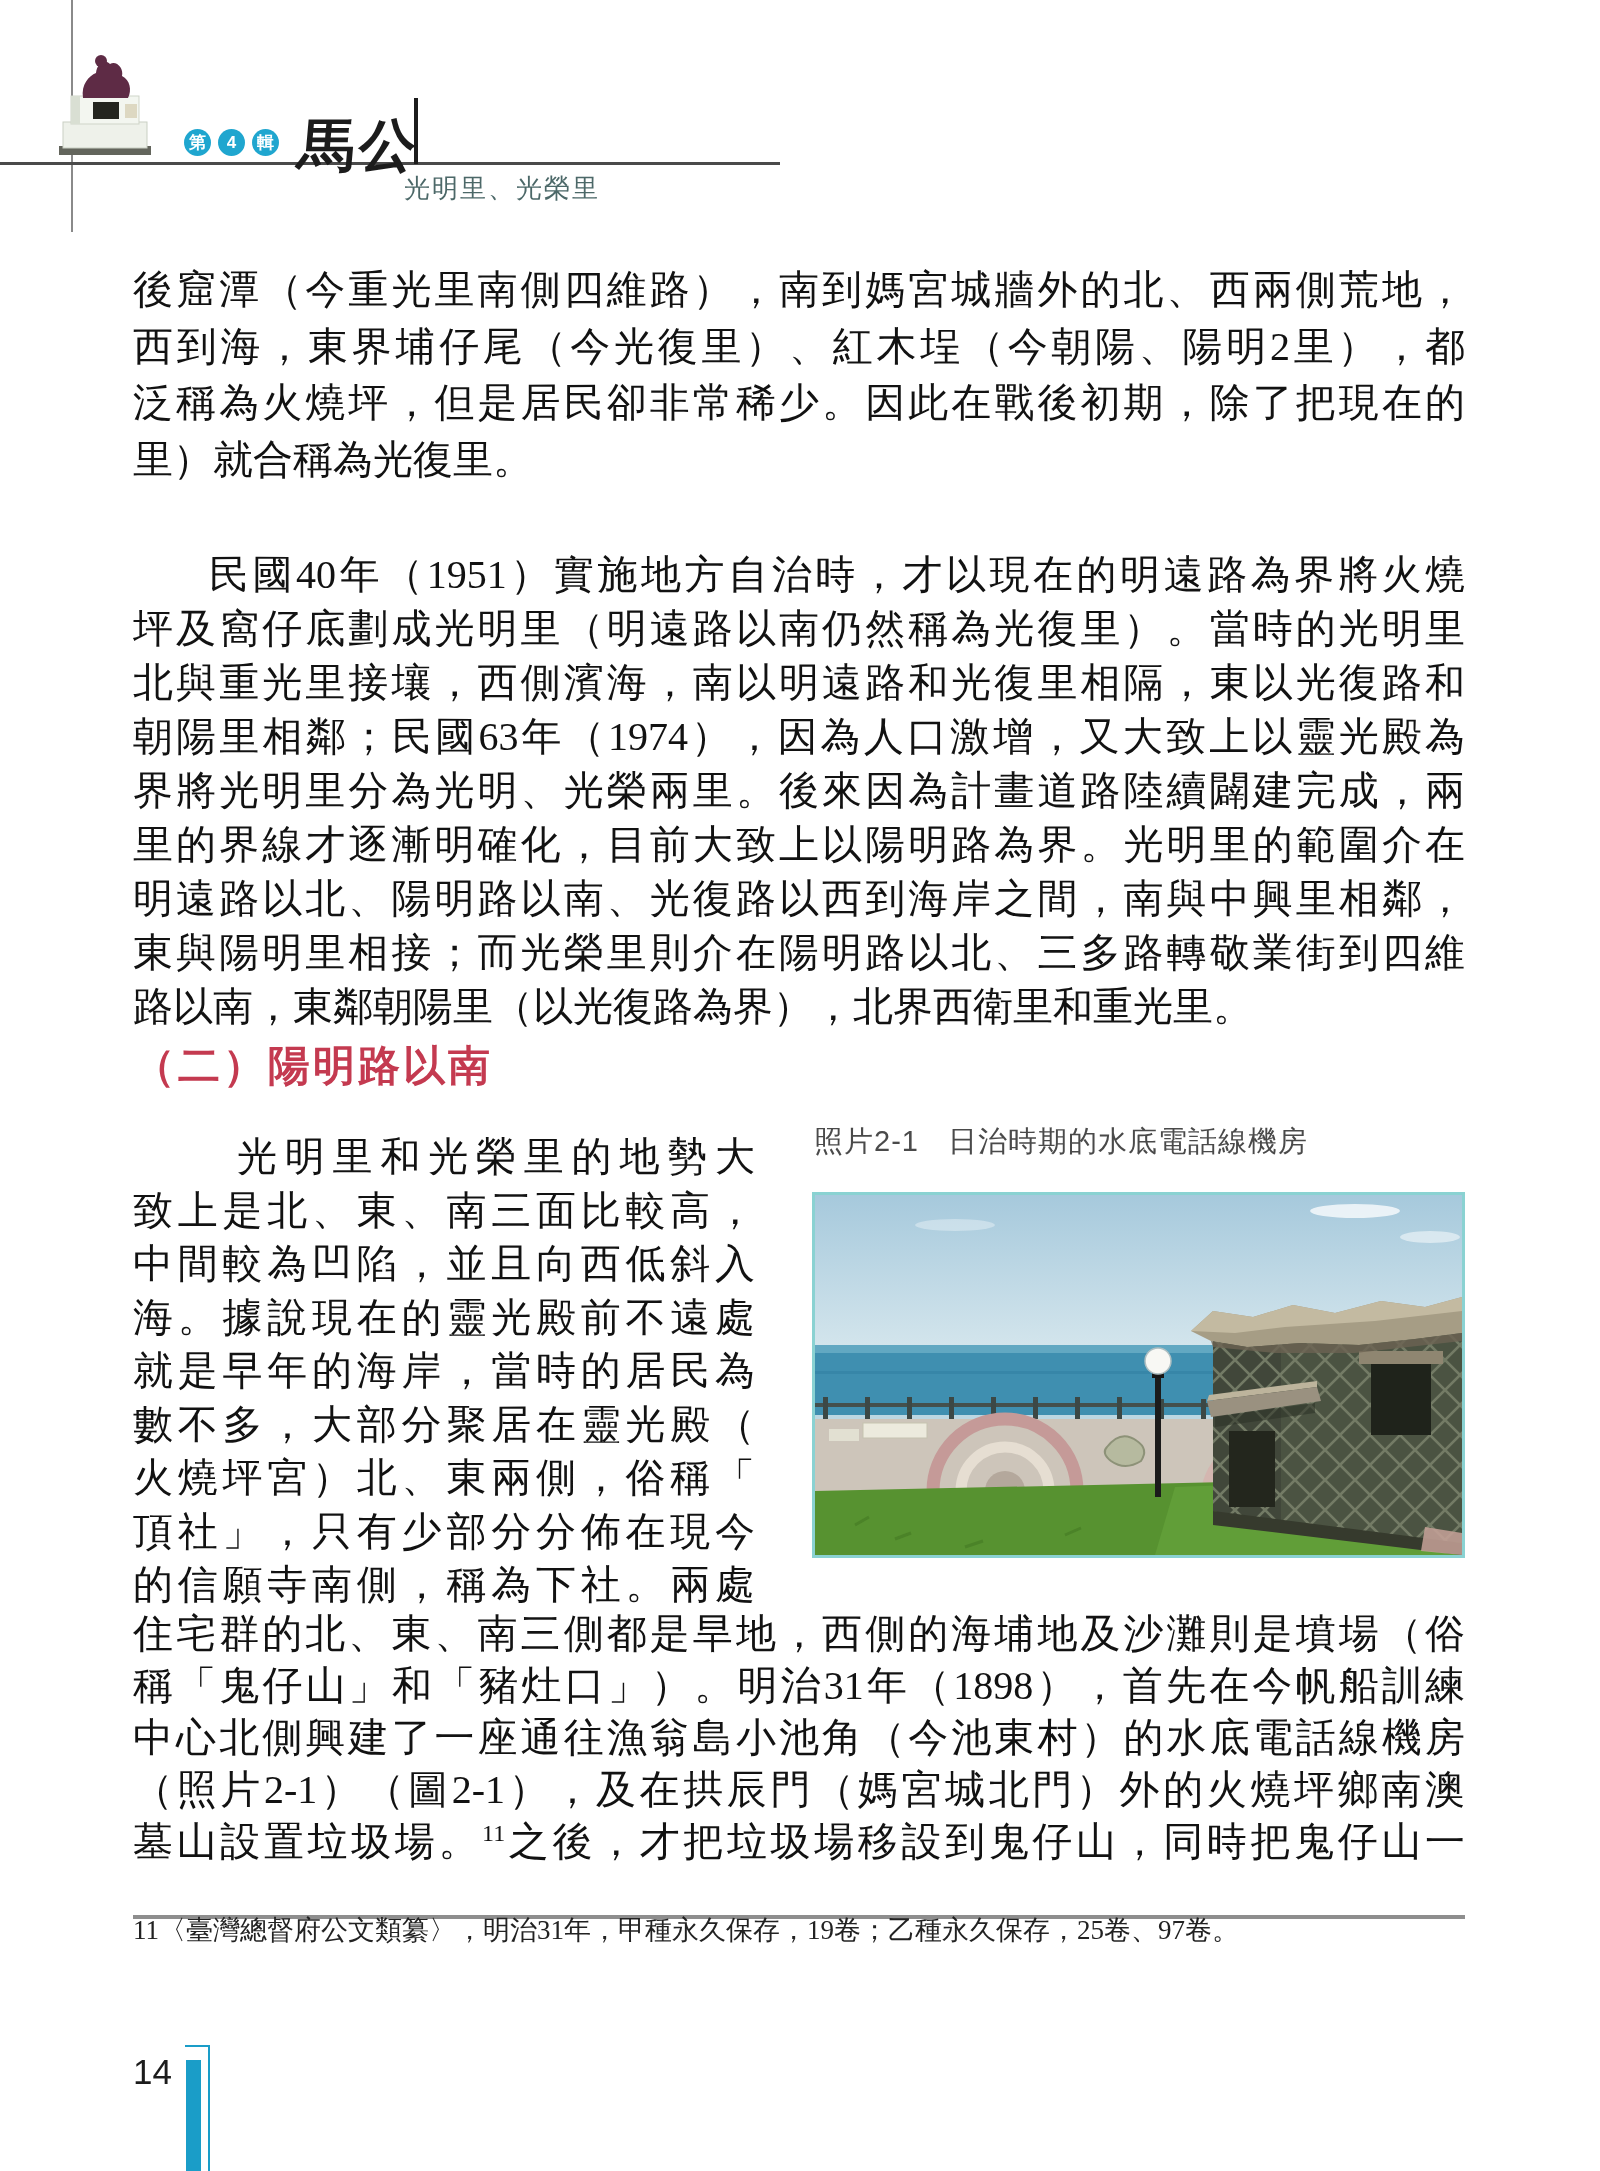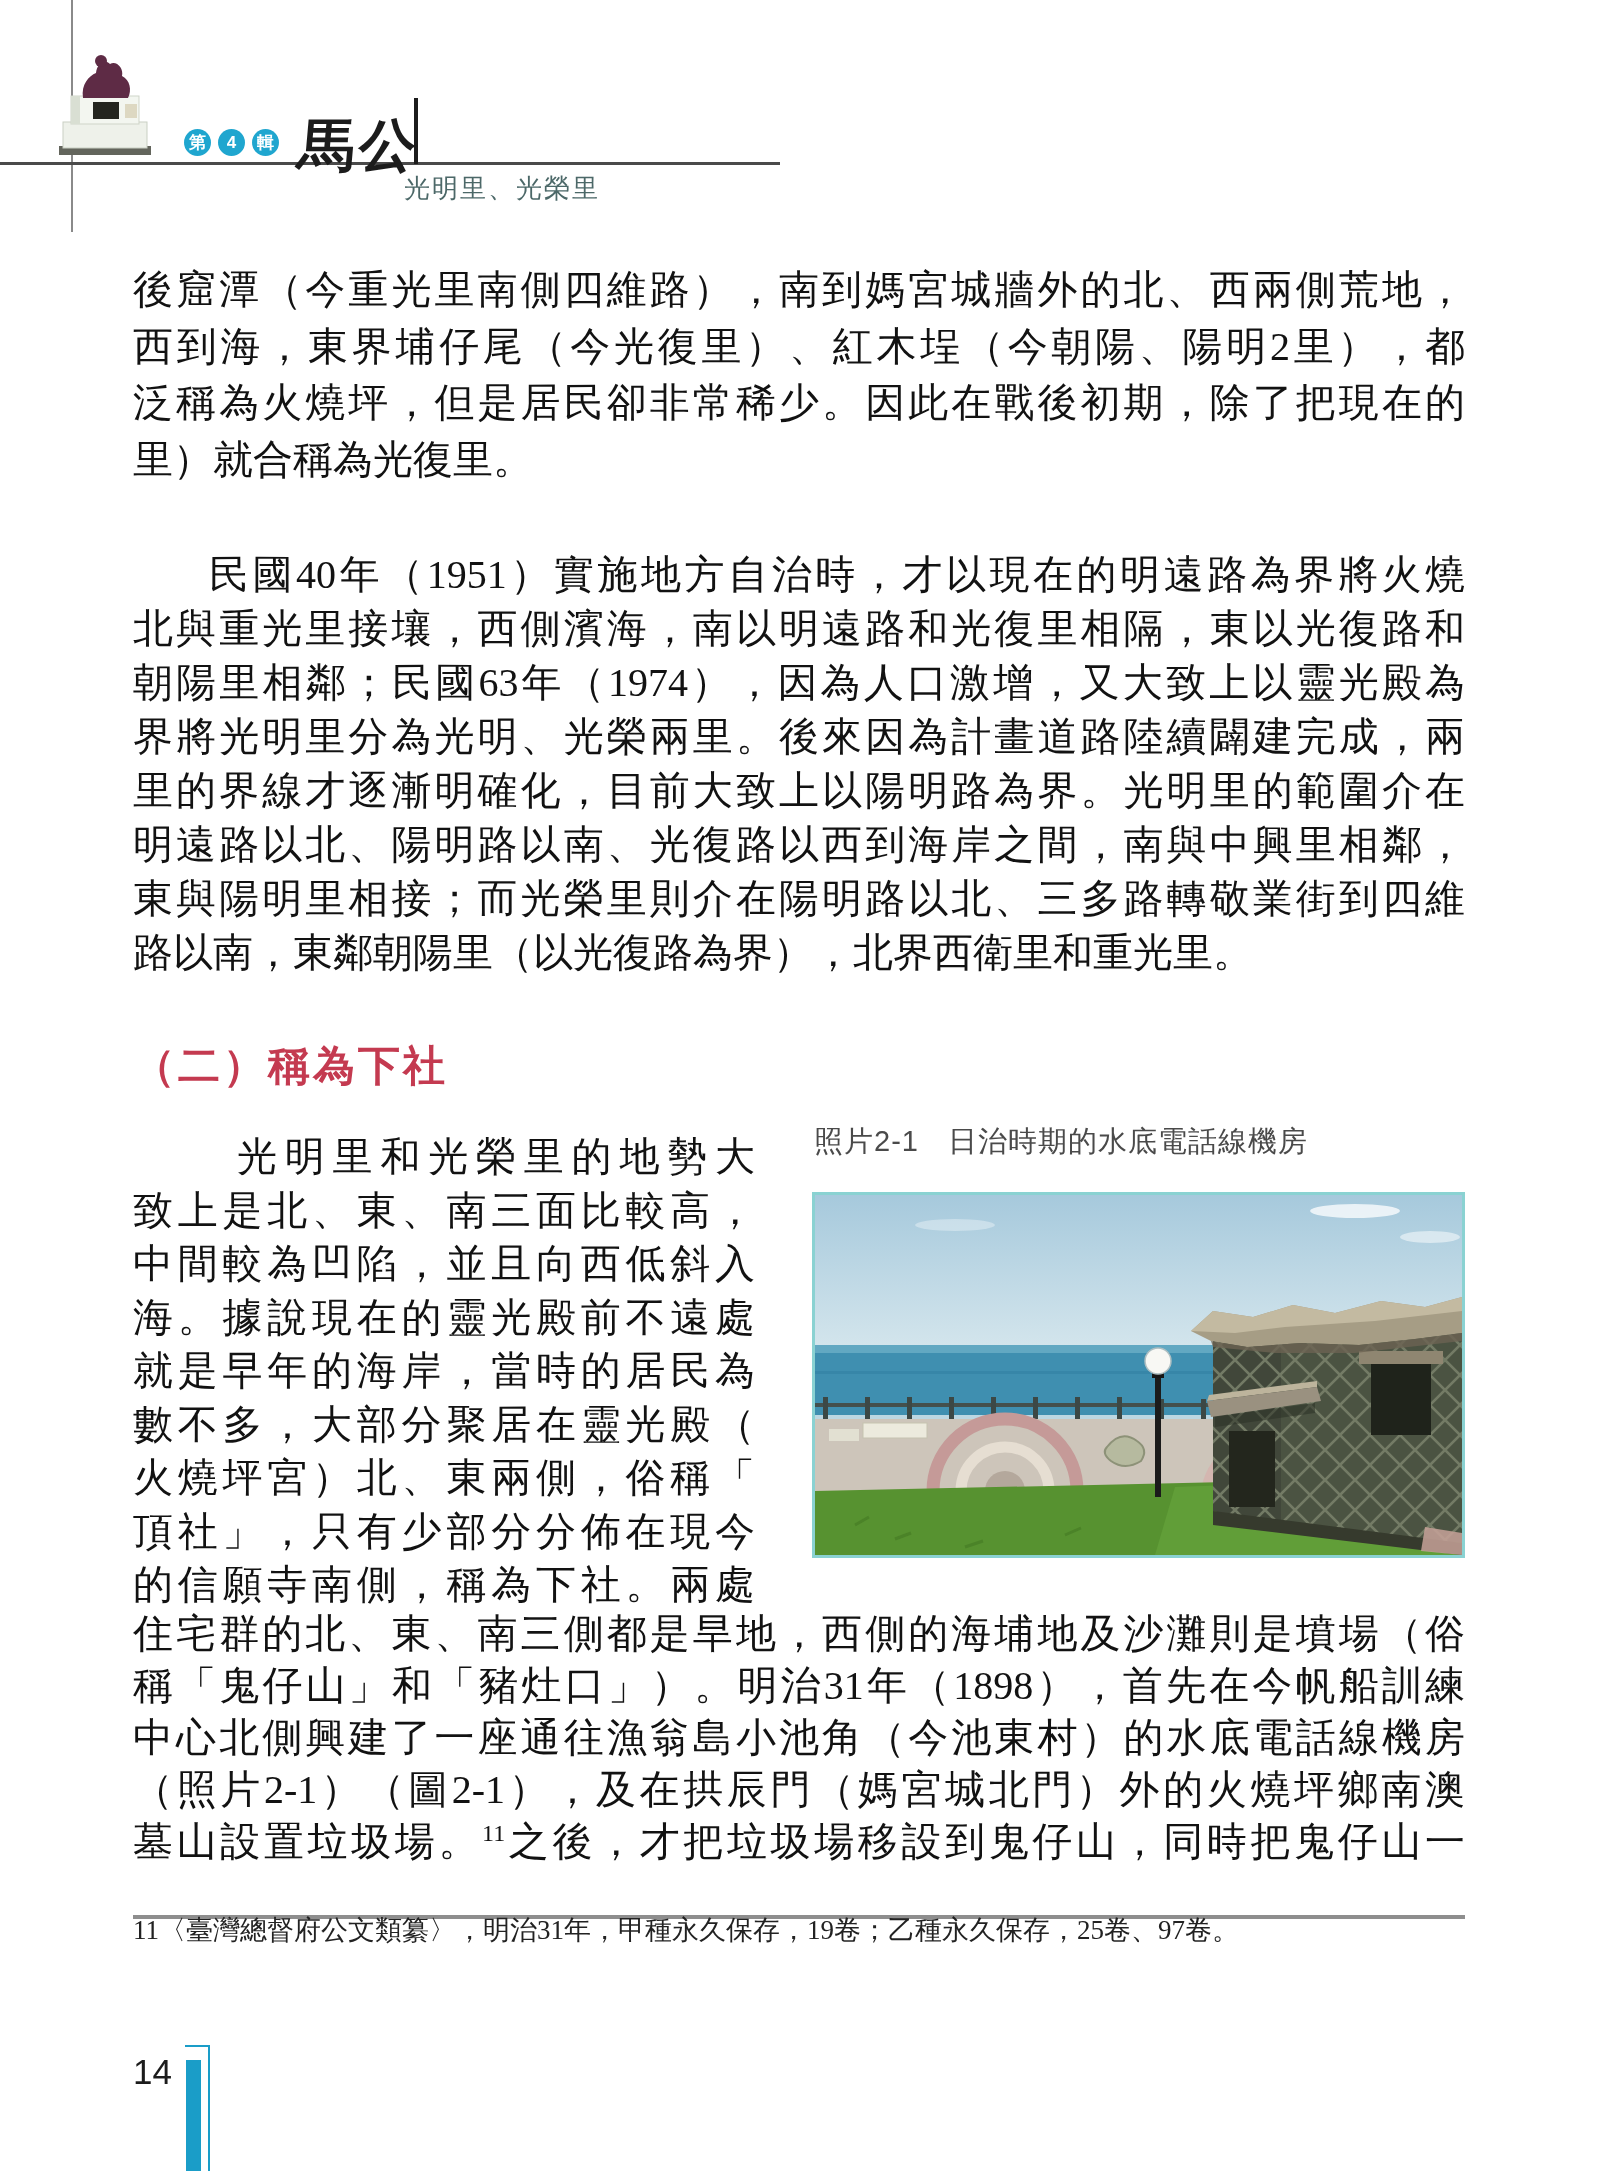--- a/index.html
+++ b/index.html
@@ -87,30 +87,31 @@
 
   <div class="textblock p1">
     <div class="bl j">後窟潭（今重光里南側四維路），南到媽宮城牆外的北、西兩側荒地，</div>
     <div class="bl j">西到海，東界埔仔尾（今光復里）、紅木埕（今朝陽、陽明2里），都</div>
     <div class="bl j">泛稱為火燒坪，但是居民卻非常稀少。因此在戰後初期，除了把現在的</div>
     <div class="bl">里）就合稱為光復里。</div>
   </div>
 
   <div class="textblock p2">
     <div class="bl j indent2">民國40年（1951）實施地方自治時，才以現在的明遠路為界將火燒</div>
+    <div class="bl j">坪及窩仔底劃成光明里（明遠路以南仍然稱為光復里）。當時的光明里</div>
     <div class="bl j">北與重光里接壤，西側濱海，南以明遠路和光復里相隔，東以光復路和</div>
     <div class="bl j">朝陽里相鄰；民國63年（1974），因為人口激增，又大致上以靈光殿為</div>
     <div class="bl j">界將光明里分為光明、光榮兩里。後來因為計畫道路陸續闢建完成，兩</div>
     <div class="bl j">里的界線才逐漸明確化，目前大致上以陽明路為界。光明里的範圍介在</div>
     <div class="bl j">明遠路以北、陽明路以南、光復路以西到海岸之間，南與中興里相鄰，</div>
     <div class="bl j">東與陽明里相接；而光榮里則介在陽明路以北、三多路轉敬業街到四維</div>
     <div class="bl">路以南，東鄰朝陽里（以光復路為界），北界西衛里和重光里。</div>
   </div>
 
-  <div class="sec-heading">（二）稱為下社</div>
+  <div class="sec-heading">（二）陽明路以南</div>
 
   <div class="textblock col">
     <div class="bl j indentcol">光明里和光榮里的地勢大</div>
     <div class="bl j">致上是北、東、南三面比較高，</div>
     <div class="bl j">中間較為凹陷，並且向西低斜入</div>
     <div class="bl j">海。據說現在的靈光殿前不遠處</div>
     <div class="bl j">就是早年的海岸，當時的居民為</div>
     <div class="bl j">數不多，大部分聚居在靈光殿（</div>
     <div class="bl j">火燒坪宮）北、東兩側，俗稱「</div>
     <div class="bl j">頂社」，只有少部分分佈在現今</div>

